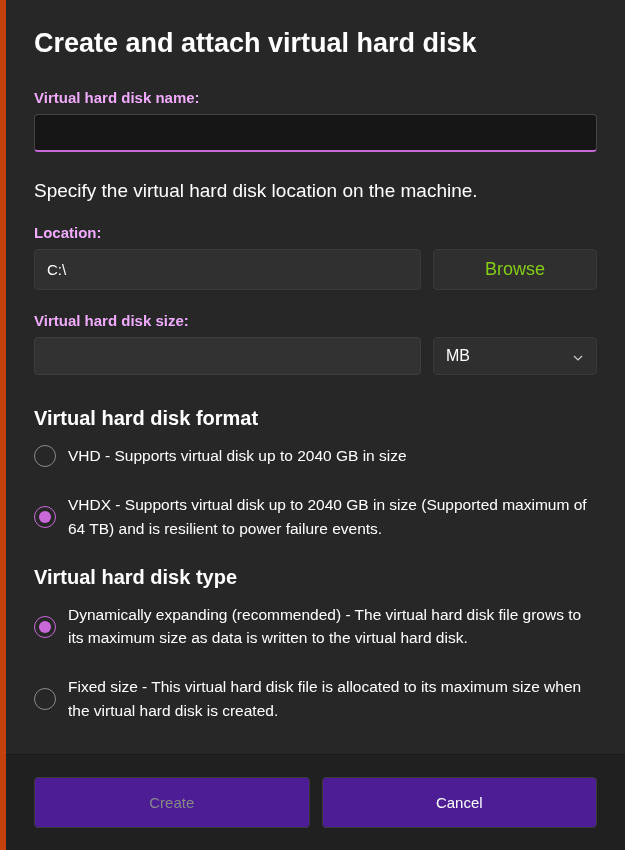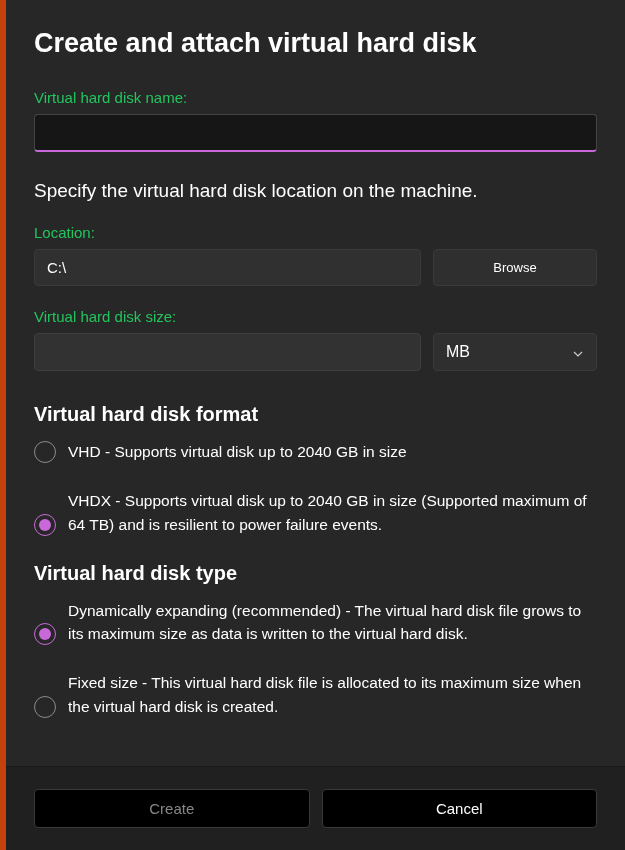--- a/index.html
+++ b/index.html
@@ -29,22 +29,23 @@
       overflow: auto;
     }
     .title {
       font-size: 27px;
       font-weight: 600;
       color: #ffffff;
       margin-bottom: 30px;
     }
     .field-label {
       font-size: 15px;
-      color: #22c55e;
+      color: #f0abfc;
       margin-bottom: 8px;
+      font-weight: bold;
     }
     .text-input {
       width: 100%;
       background: #1b1b1b;
       border: 1px solid #3a3a3a;
       border-radius: 4px;
       padding: 9px 12px;
       font-size: 15px;
       color: #ffffff;
       outline: none;
@@ -71,22 +72,22 @@
     }
     .location-input {
       background: #303030;
       border: 1px solid #3a3a3a;
       color: #ffffff;
     }
     .browse-btn {
       background: #2f2f2f;
       border: 1px solid #3a3a3a;
       border-radius: 4px;
-      color: #ffffff;
-      font-size: 13px;
+      color: #84cc16;
+      font-size: 18px;
       padding: 9px 0;
       cursor: pointer;
       font-family: inherit;
       width: 164px;
     }
     .size-row {
     }
     .size-input {
       background: #323232;
       border: 1px solid #3e3e3e;
@@ -111,21 +112,21 @@
     }
     .section-title {
       font-size: 20px;
       font-weight: 600;
       color: #ffffff;
       margin-top: 32px;
       margin-bottom: 14px;
     }
     .radio-option {
       display: flex;
-      align-items: flex-end;
+      align-items: center;
       gap: 12px;
       margin-bottom: 26px;
       cursor: pointer;
     }
     .radio-circle {
       width: 22px;
       height: 22px;
       border-radius: 50%;
       border: 1.5px solid #8b8b8b;
       flex-shrink: 0;
@@ -157,26 +158,26 @@
     }
     .footer {
       background: #202020;
       padding: 22px 28px;
       display: flex;
       gap: 12px;
       border-top: 1px solid #1a1a1a;
     }
     .footer-btn {
       flex: 1;
-      background: #000000;
+      background: #4c1d95;
       border: 1px solid #3a3a3a;
       border-radius: 4px;
       color: #ffffff;
       font-size: 15px;
-      padding: 10px 0;
+      padding: 16px 0;
       cursor: pointer;
       font-family: inherit;
     }
     .footer-btn.primary {
       color: #888888;
     }
   </style>
 </head>
 <body>
 

